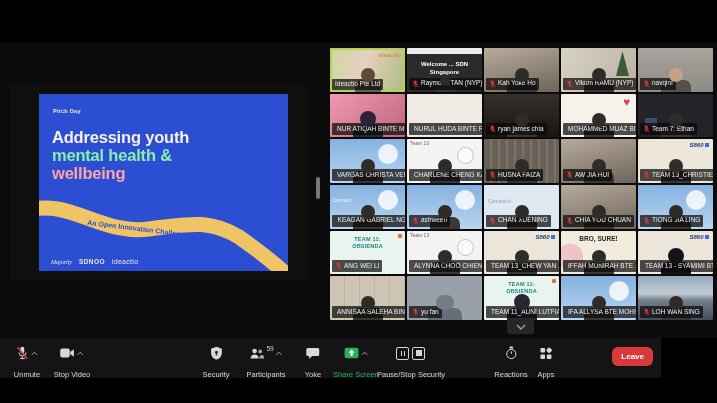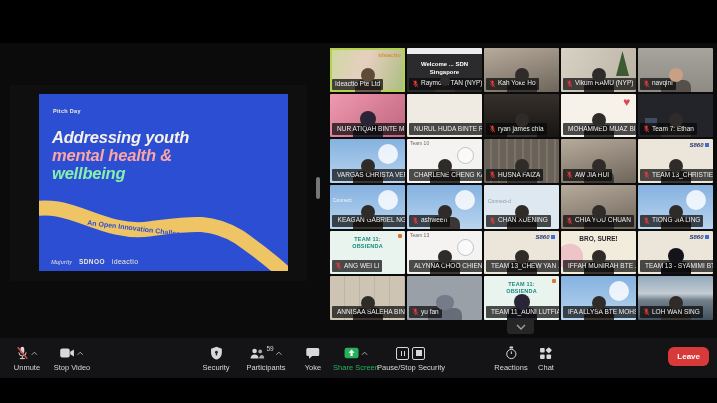--- a/index.html
+++ b/index.html
@@ -4,21 +4,21 @@
 <style>
   html,body{margin:0;padding:0;background:#000;}
   #stage{position:relative;width:717px;height:403px;background:#000;overflow:hidden;
          font-family:"Liberation Sans","DejaVu Sans",sans-serif;}
   #main{position:absolute;left:0;top:43px;width:717px;height:295px;background:#0b0b0b;}
 
   
   #share-backdrop{position:absolute;left:10px;top:85px;width:297px;height:196px;background:#0f0f0f;}
   #slide{position:absolute;left:29px;top:9px;width:249px;height:177px;overflow:hidden;background:#2c4ed2;}
   #slide-kicker{position:absolute;left:14px;top:14px;font-size:5.5px;font-weight:bold;color:#f2ecd9;letter-spacing:.3px;}
-  #slide-title{position:absolute;left:13px;top:34px;font-size:16.5px;line-height:18px;font-weight:bold;letter-spacing:-.2px;font-style:italic;}
+  #slide-title{position:absolute;left:13px;top:34px;font-size:16.5px;line-height:18px;font-weight:bold;letter-spacing:-.2px;}
   #ribbon-svg{position:absolute;left:0;bottom:0;width:249px;height:80px;}
   #ribbon-text{position:absolute;left:48px;top:131px;transform:rotate(7deg);font-size:7px;font-weight:bold;color:#2c4ed2;white-space:nowrap;}
   #slide-logos{position:absolute;left:12px;bottom:6px;display:flex;align-items:baseline;gap:7px;color:#eee8d8;}
   #slide-logos .logo-0{font-size:6px;font-style:italic;font-family:"Liberation Serif",serif;}
   #slide-logos .logo-1{font-size:6.5px;font-weight:bold;letter-spacing:.4px;}
   #slide-logos .logo-2{font-size:7px;letter-spacing:.3px;}
   #share-scrollbar{position:absolute;left:316px;top:176px;width:4px;height:22px;background:#777;border-radius:2px;}
 
   
   #grid{position:absolute;left:330px;top:48px;width:383px;height:272px;display:grid;
@@ -74,24 +74,24 @@
   .v-brosure{background:radial-gradient(circle at 12% 60%,#efc4c9 0 18%,#f2ecdc 19%);}
   .v-brosure .ovl{top:4px;font-size:6.5px;color:#26242b;}
   .v-beige-panels{background:repeating-linear-gradient(90deg,#cdc4b4 0 14px,#bdb4a4 14px 15px);}
   .v-hoodie{background:#9aa0a8;}
   .v-scenic{background:linear-gradient(180deg,#93a9bd 0%,#c3ccd2 40%,#72808c 55%,#41505c 100%);}
 
   #grid-more{position:absolute;left:507px;top:319px;width:27px;height:15px;background:#262626;border-radius:3px;
              display:flex;align-items:center;justify-content:center;cursor:pointer;}
 
   
-  #toolbar{position:absolute;left:0;top:338px;width:717px;height:40px;background:#141417;}
+  #toolbar{position:absolute;left:0;top:338px;width:661px;height:40px;background:#141417;}
   .tb-item{position:absolute;top:8px;transform:translateX(-50%);display:flex;flex-direction:column;align-items:center;cursor:pointer;}
   .icon-row{display:flex;align-items:center;height:14px;gap:2px;}
-  .tb-label{margin-top:3px;font-size:7.5px;color:#d6d6d6;white-space:nowrap;}
+  .tb-label{margin-top:10px;font-size:7.5px;color:#d6d6d6;white-space:nowrap;}
   .tb-label.accent{color:#27b05a;}
   .badge{font-size:6.5px;color:#d6d6d6;align-self:flex-start;margin-top:-1px;}
   .tb-unmute{left:27px}.tb-stop-video{left:72px}.tb-security{left:216px}.tb-participants{left:266px}
   .tb-chat{left:313px}.tb-share-screen{left:356px}.tb-pause-stop-recording{left:411px}
   .tb-breakout-rooms{left:468px}.tb-reactions{left:511px}.tb-apps{left:546px}
   .recwrap{display:flex;gap:3px;align-items:center;}
   .rec-pause{width:11px;height:11px;border:1px solid #d8d8d8;border-radius:2px;display:inline-flex;align-items:center;justify-content:center;gap:1.5px;}
   .rec-pause i{width:1.5px;height:5px;background:#d8d8d8;}
   .rec-stop{width:11px;height:11px;border:1px solid #d8d8d8;border-radius:2px;position:relative;}
   .rec-stop::after{content:"";position:absolute;inset:2.5px;background:#d8d8d8;}
@@ -103,22 +103,22 @@
 </head>
 <body>
 
 <div id="stage">
   <div id="main">
     <div id="share-backdrop" style="left:10px;top:42px;">
       <div id="slide" style="background: rgb(44, 78, 210);">
         <div id="slide-kicker">Pitch Day</div>
         <div id="slide-title">
             <div style="color: rgb(246, 241, 230);">Addressing youth</div>
-            <div style="color: #fca5a5;">mental health &amp;</div>
-            <div style="color: #86efac;">wellbeing</div>
+            <div style="color: #86efac;">mental health &amp;</div>
+            <div style="color: #fca5a5;">wellbeing</div>
           </div>
         <svg id="ribbon-svg" viewBox="0 0 249 80">
           <path id="ribbon-path" d="M -14 20 C 30 6, 60 44, 110 38 C 150 33, 170 28, 200 46 C 220 60, 236 72, 252 88" fill="none" stroke="#efc464" stroke-width="15" stroke-linecap="round"></path>
         </svg>
         <div id="ribbon-text">An Open Innovation Challenge</div>
         <div id="slide-logos">
             <span class="logo-0">Majurity</span>
             <span class="logo-1">SDNOO</span>
             <span class="logo-2">ideactio</span>
           </div>
@@ -679,16 +679,16 @@
       </div>
       <div class="tb-item tb-apps">
         <div class="icon-row">
           <svg width="13" height="13" viewBox="0 0 13 13">
             <rect x="1" y="1" width="4.6" height="4.6" rx="1" fill="#d8d8d8"></rect>
             <rect x="7.4" y="1" width="4.6" height="4.6" rx="1" fill="#d8d8d8" transform="rotate(45 9.7 3.3)"></rect>
             <rect x="1" y="7.4" width="4.6" height="4.6" rx="1" fill="#d8d8d8"></rect>
             <rect x="7.4" y="7.4" width="4.6" height="4.6" rx="1" fill="#d8d8d8"></rect>
           </svg>
         </div>
-        <div class="tb-label">Chat</div>
+        <div class="tb-label">Apps</div>
       </div>
     </div>
 </div>
 
 </body></html>

